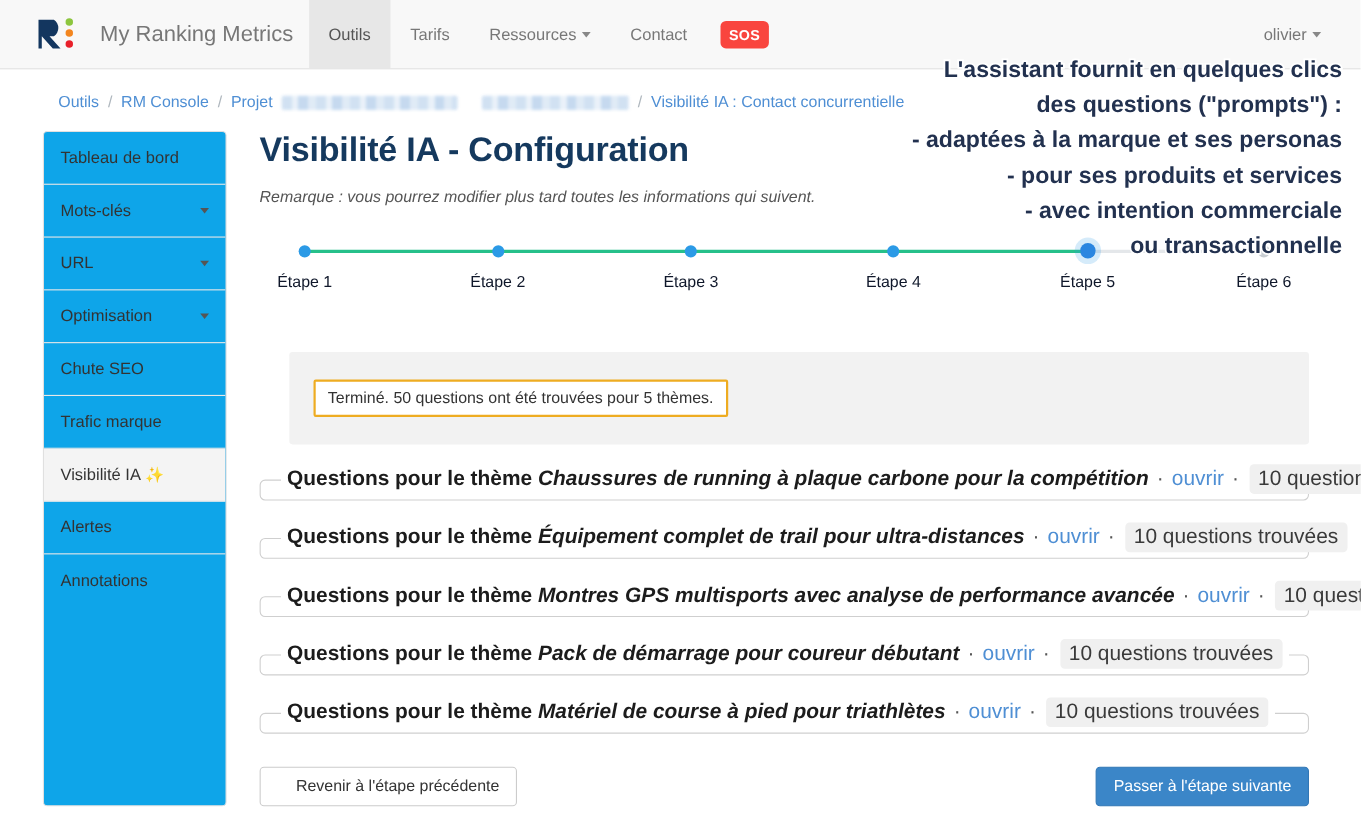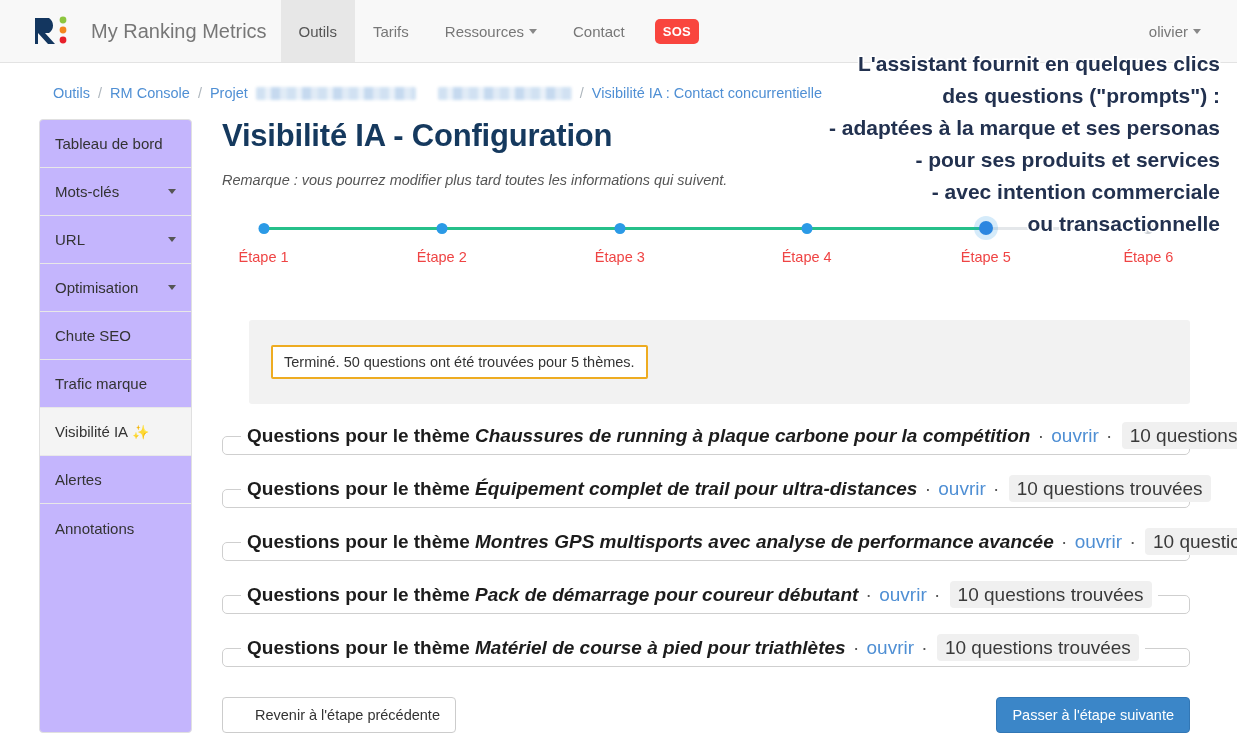--- a/index.html
+++ b/index.html
@@ -111,25 +111,25 @@
   }
   .redact.a { width: 160px; }
   .redact.b { width: 134px; margin-left: 14px; }
 
   
   .layout {
     display: flex;
     padding: 18px 0 0 0;
   }
   .sidebar {
-    width: 153px;
+    width: 167px;
     margin-left: 39px;
     border: 1px solid #e0e0e0;
     border-radius: 4px;
-    background: #c4b5fd;
+    background: #0ea5e9;
     flex: 0 0 auto;
     overflow: hidden;
   }
   .side-item {
     display: flex;
     align-items: center;
     justify-content: space-between;
     padding: 0 15px;
     height: 48px;
     font-size: 15px;
@@ -208,21 +208,21 @@
   .dot.todo { background: #c8cdd2; }
   .step-labels {
     position: relative;
     height: 22px;
     margin-top: 14px;
   }
   .step-label {
     position: absolute;
     transform: translateX(-50%);
     font-size: 14.5px;
-    color: #ef4444;
+    color: #0f172a;
     white-space: nowrap;
   }
 
   
   .status-panel {
     margin: 47px 0 0 27px;
     background: #f2f2f2;
     border-radius: 3px;
     padding: 25px 22px;
     min-height: 78px;

